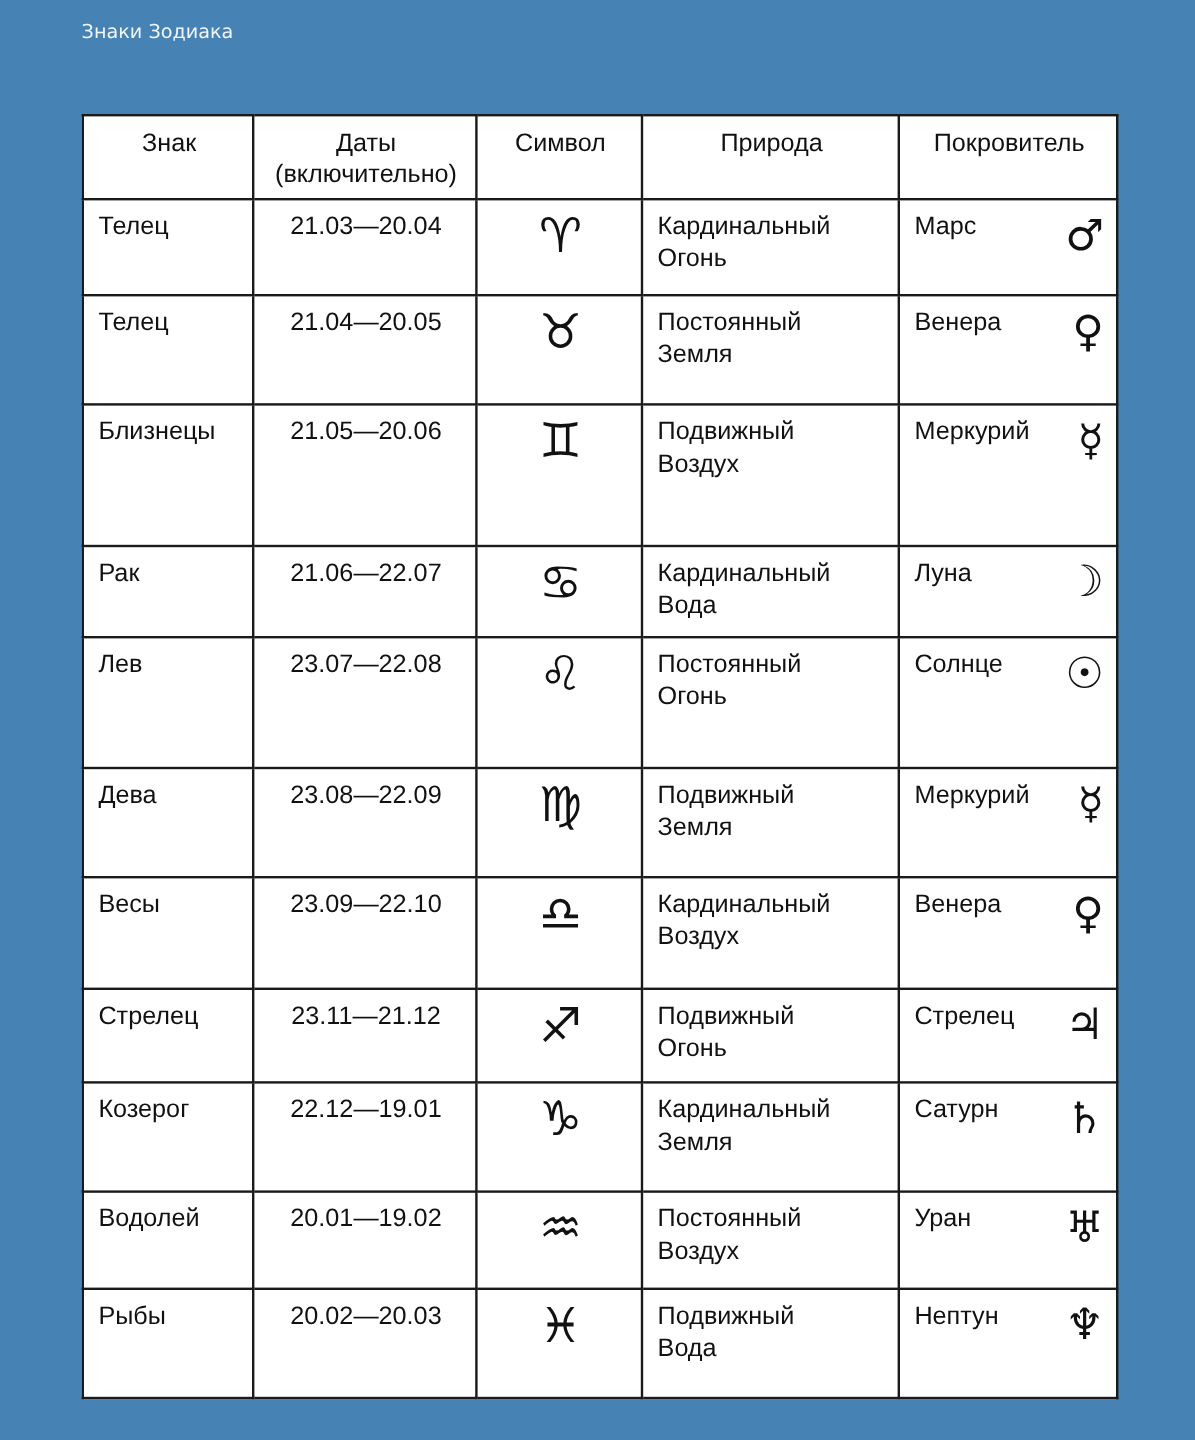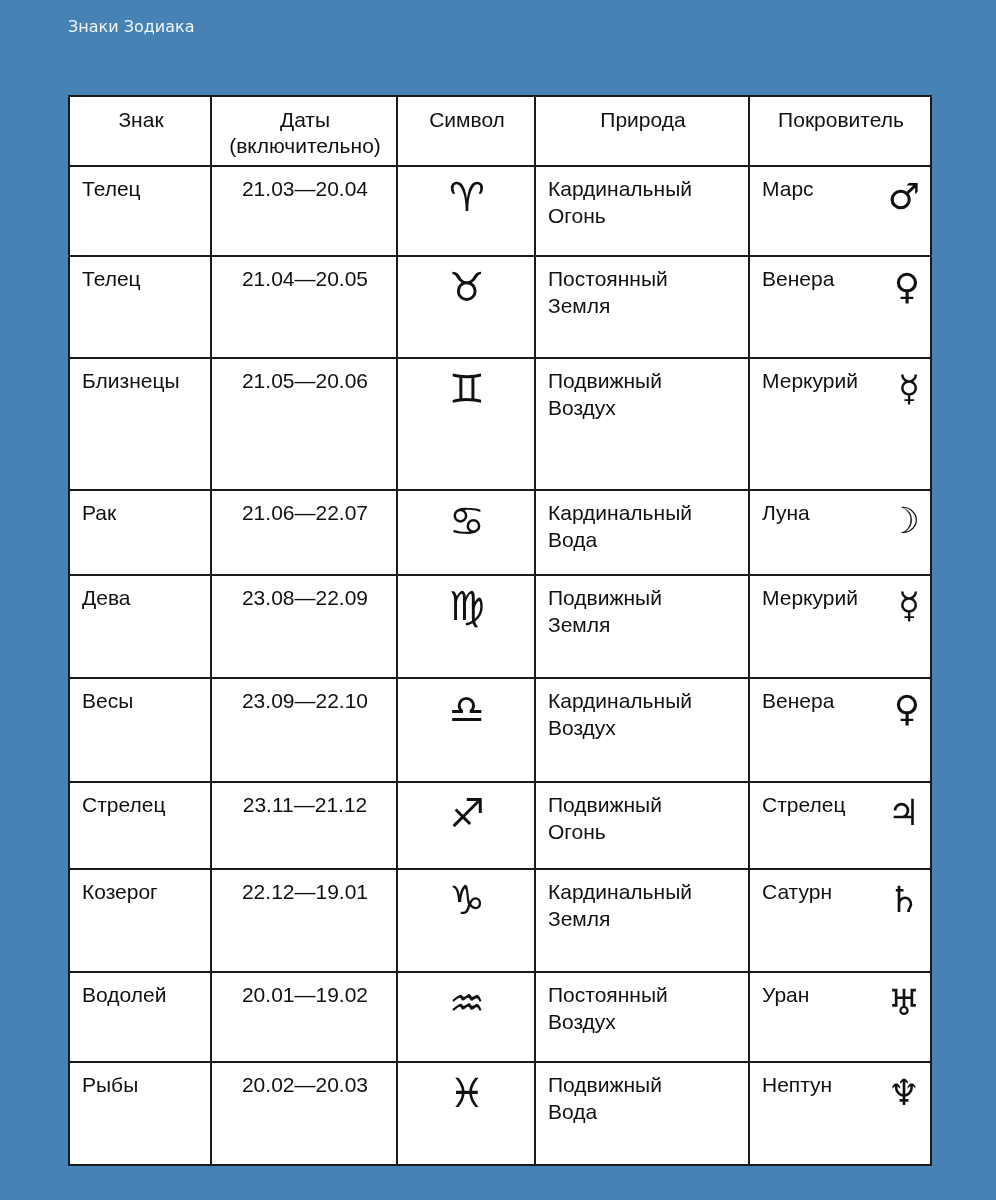--- a/index.html
+++ b/index.html
@@ -75,20 +75,27 @@
   </tr>
 
   <tr style="height: 68px;">
     <td>Рак</td>
     <td class="date">21.06—22.07</td>
     <td class="sym">♋</td>
     <td><span>Кардинальный</span><br><span>Вода</span></td>
     <td class="ruler"><span>Луна</span><span class="planet">☽</span></td>
   </tr>
 
+  <tr style="height: 98px;">
+    <td>Лев</td>
+    <td class="date">23.07—22.08</td>
+    <td class="sym">♌</td>
+    <td><span>Постоянный</span><br><span>Огонь</span></td>
+    <td class="ruler"><span>Солнце</span><span class="planet">☉</span></td>
+  </tr>
 
   <tr style="height: 82px;">
     <td>Дева</td>
     <td class="date">23.08—22.09</td>
     <td class="sym">♍</td>
     <td><span>Подвижный</span><br><span>Земля</span></td>
     <td class="ruler"><span>Меркурий</span><span class="planet">☿</span></td>
   </tr>
 
   <tr style="height: 83px;">

